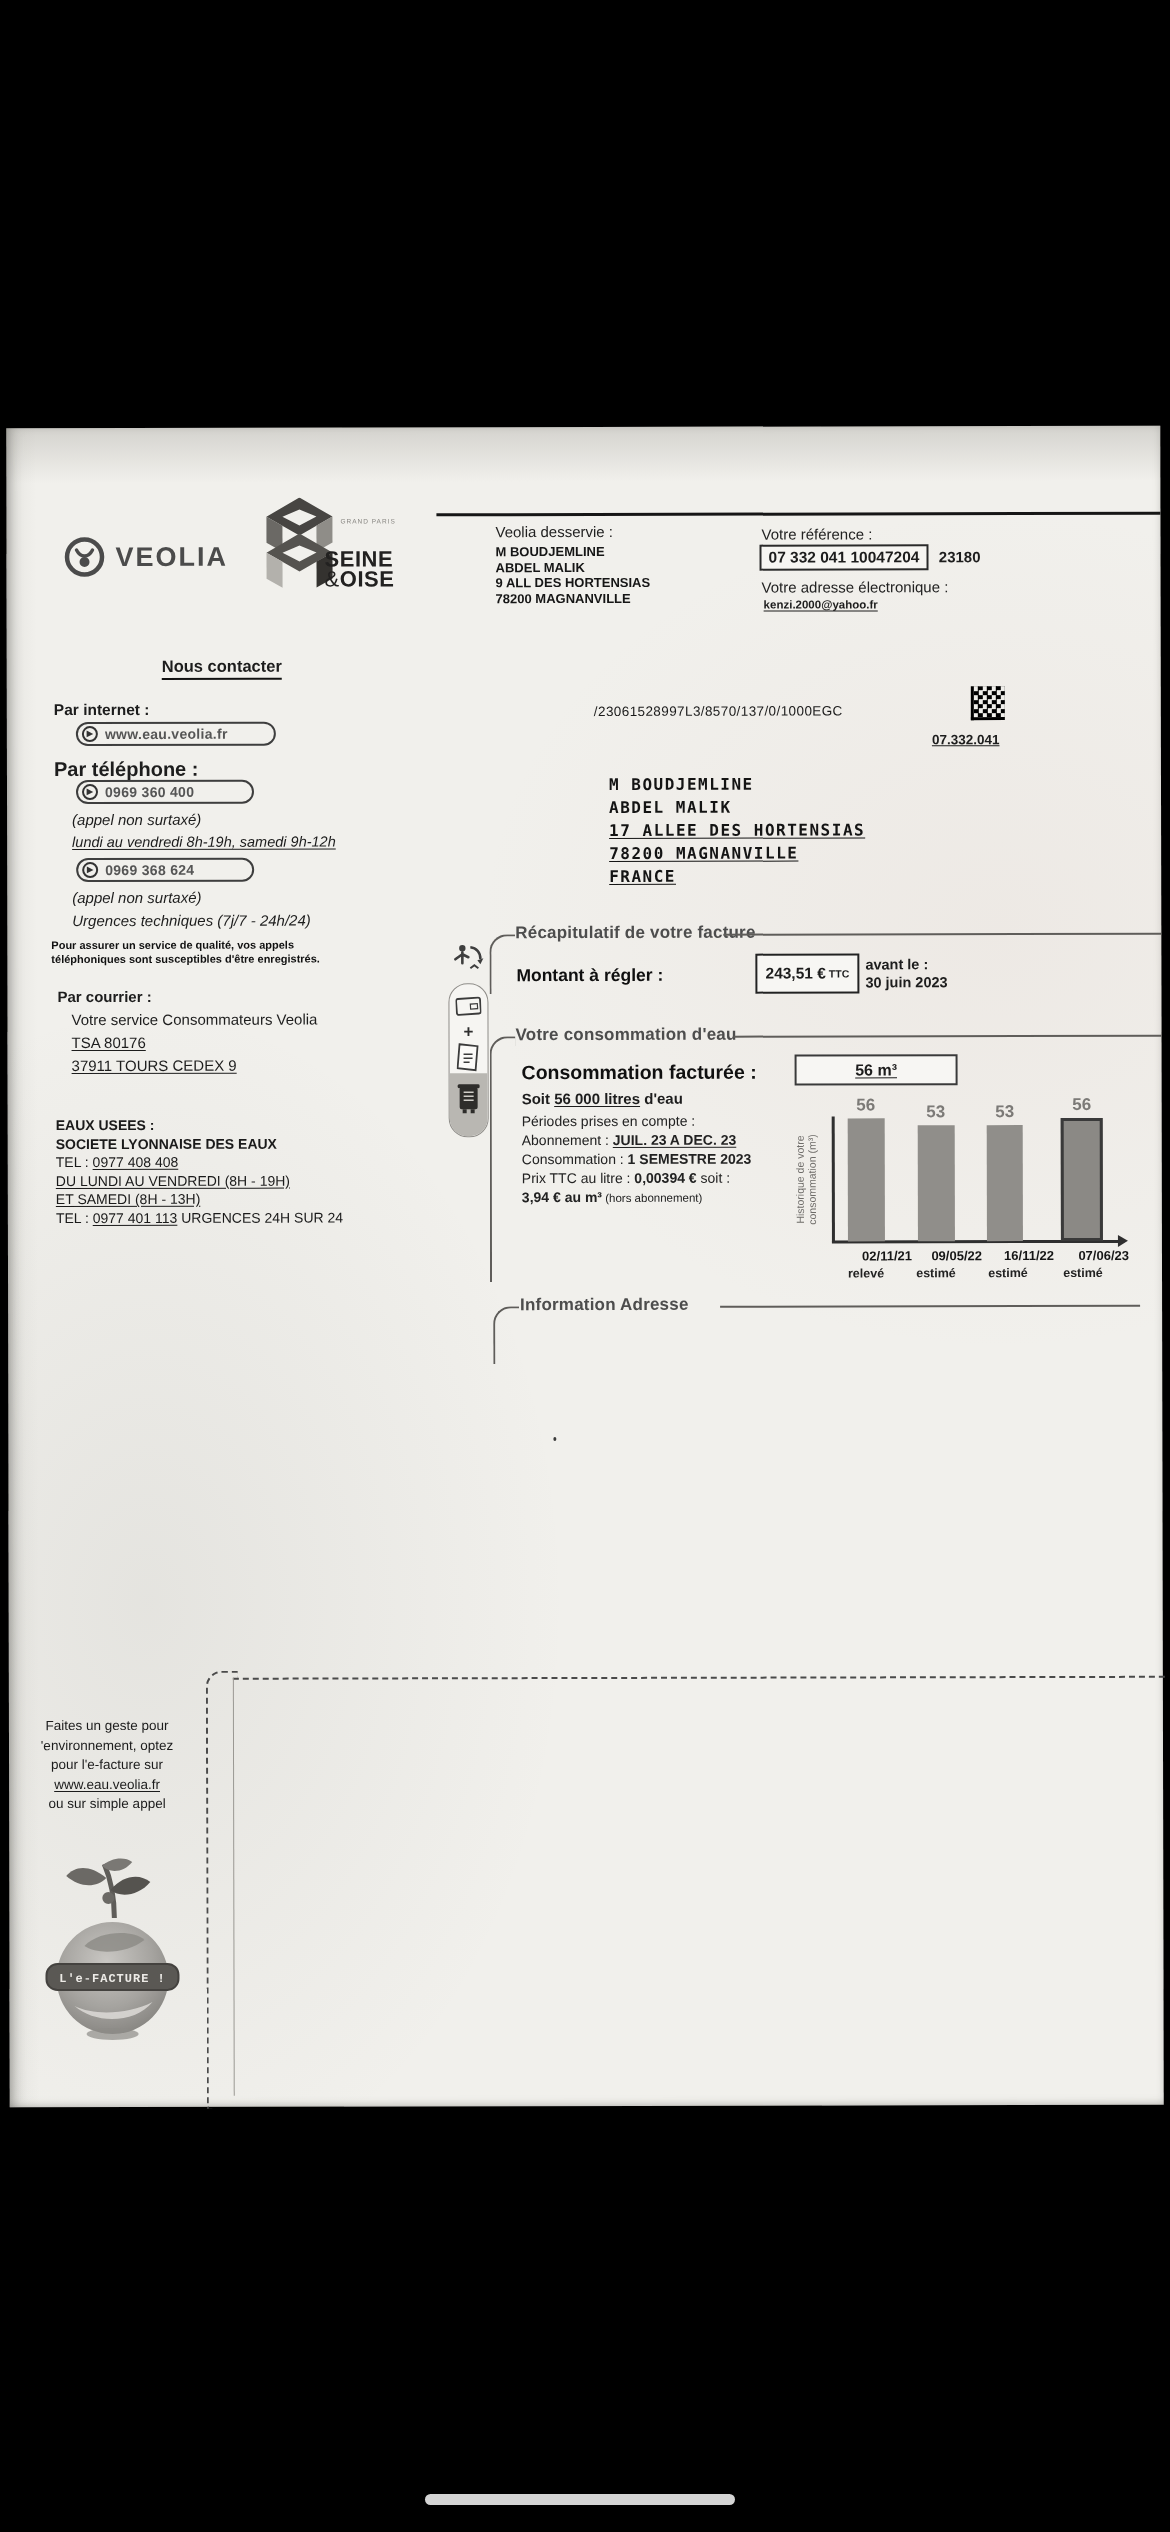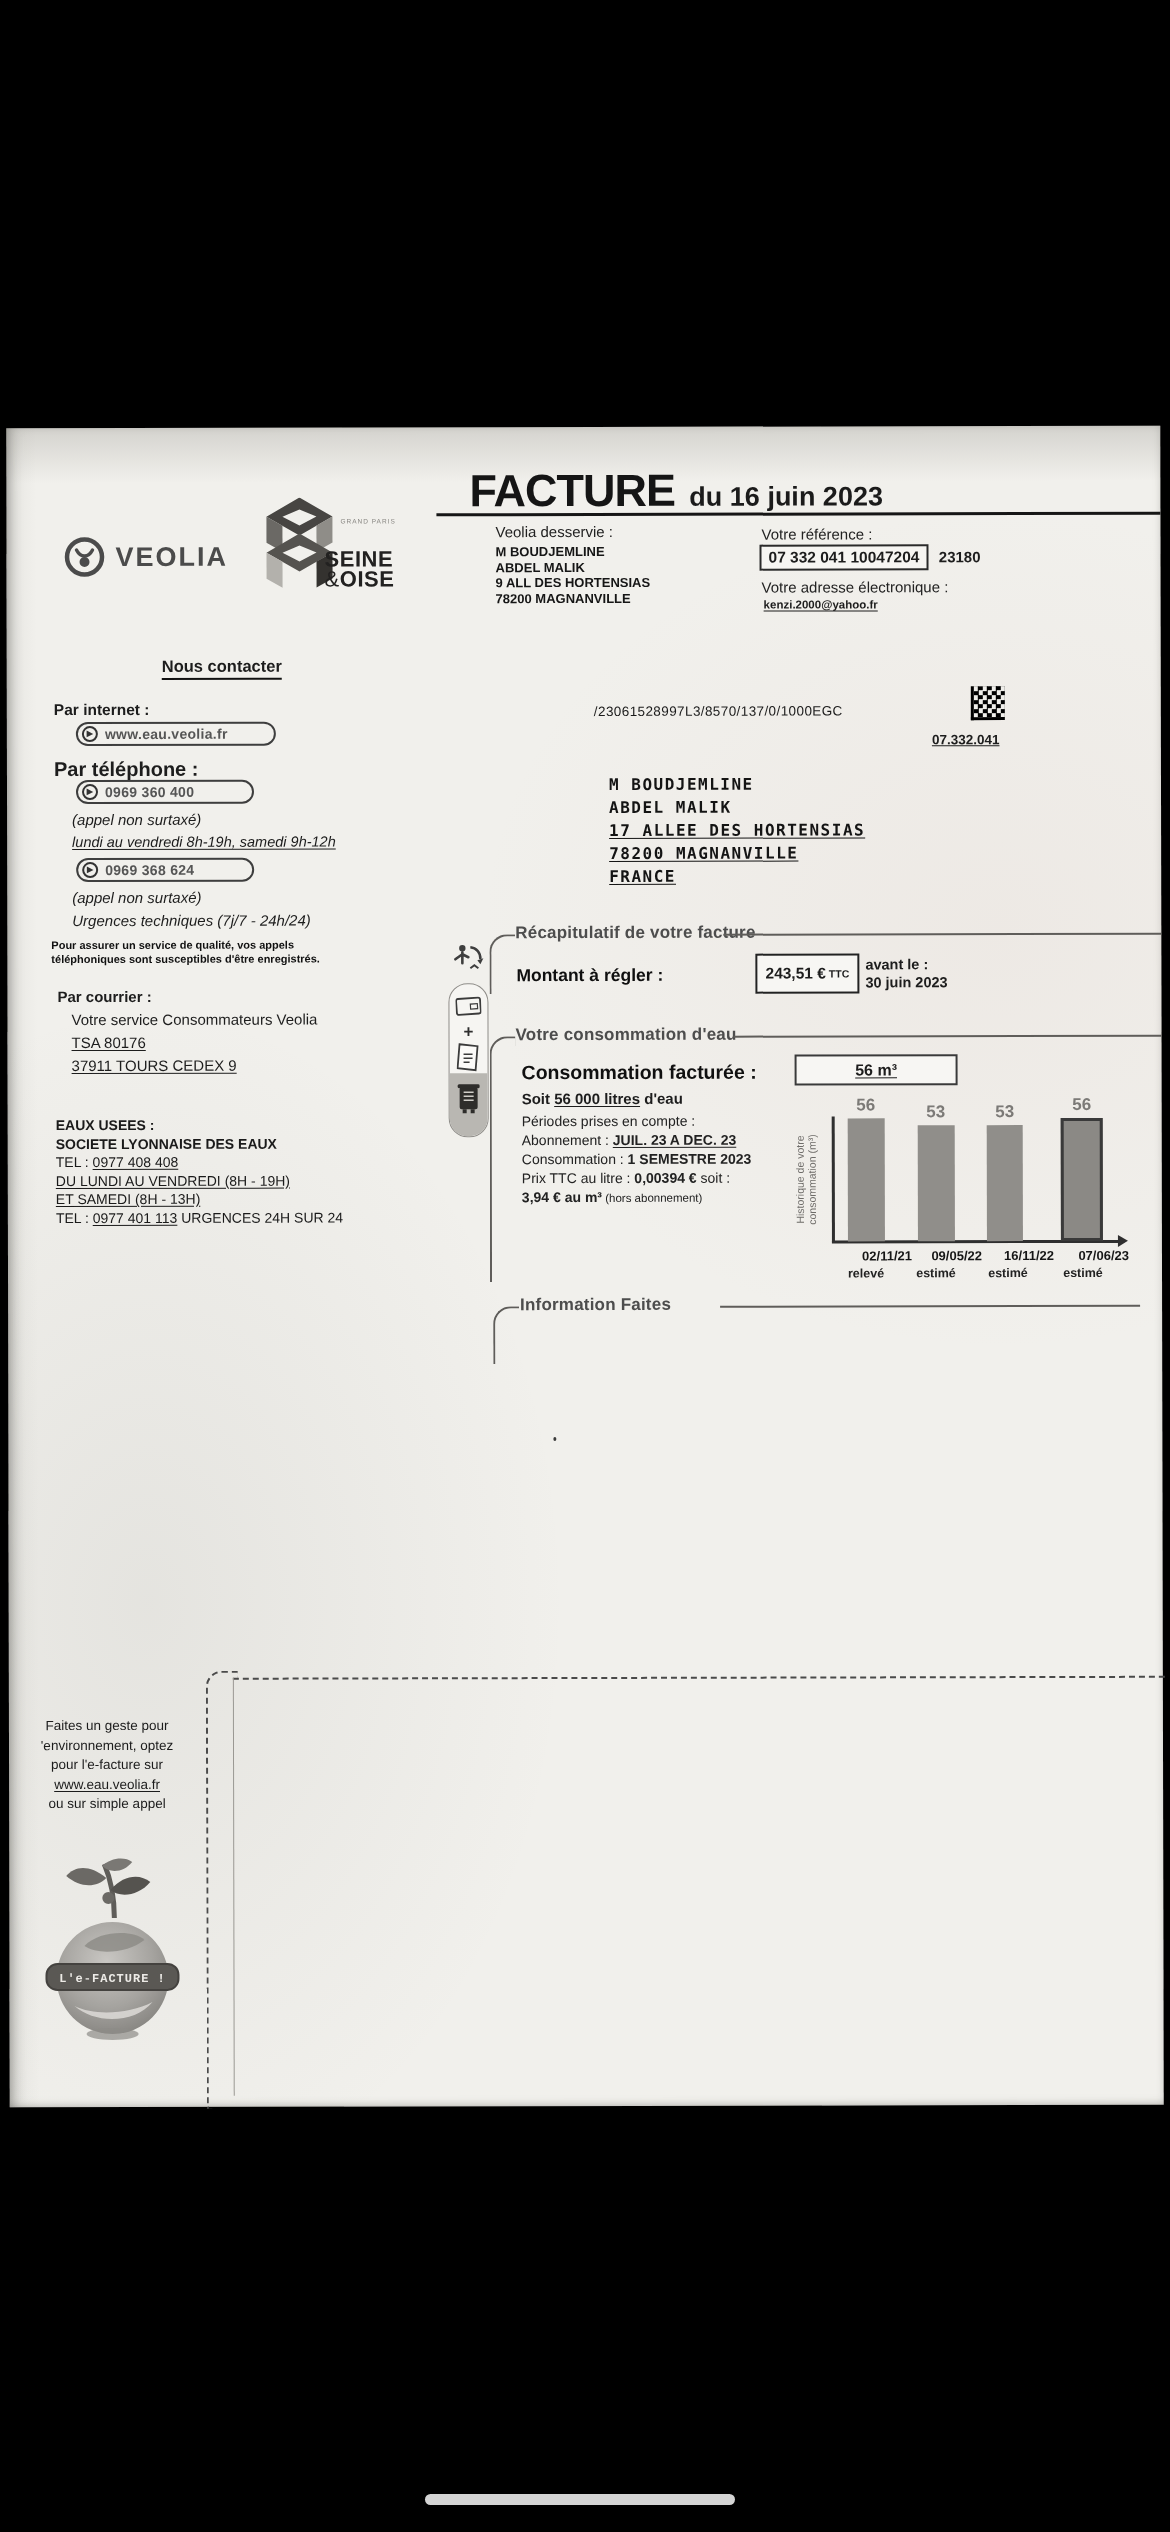--- a/index.html
+++ b/index.html
@@ -47,24 +47,20 @@
   .home-indicator{position:absolute;left:425px;top:2494px;width:310px;height:11px;border-radius:6px;background:#d4d4d4;}
   .small-note{font-size:11px;font-weight:bold;line-height:14px;color:#111;}
   .eaux{font-size:14px;line-height:18.5px;color:#1a1a1a;}
   .dot-line{border-top:2px dashed #4a4a4a;}
 </style>
 </head>
 <body>
 
 <div class="paper">
 
-  <div class="abs" style="left:463px;top:38px;">
-    <span style="font-size:45px;font-weight:bold;letter-spacing:-1px;color:#151515;">FACTURE</span>
-    <span style="font-size:27px;font-weight:600;color:#1b1b1b;margin-left:10px;">du 16 juin 2023</span>
-  </div>
   <div class="abs" style="left:430px;top:86px;width:724px;height:3px;background:#161616;"></div>
 
   <div class="abs" style="left:489px;top:96px;font-size:15px;color:#222;">Veolia desservie :</div>
   <div class="abs" style="left:489px;top:117px;font-size:13px;font-weight:bold;line-height:15.5px;color:#161616;">
     <div>M BOUDJEMLINE</div>
     <div>ABDEL MALIK</div>
     <div>9 ALL DES HORTENSIAS</div>
     <div>78200 MAGNANVILLE</div>
   </div>
 
@@ -243,21 +239,21 @@
   <div class="cat" style="left:812px;top:822px;">02/11/21</div>
   <div class="cat" style="left:882px;top:822px;">09/05/22</div>
   <div class="cat" style="left:954px;top:822px;">16/11/22</div>
   <div class="cat" style="left:1029px;top:822px;">07/06/23</div>
   <div class="catsub" style="left:812px;top:840px;">relevé</div>
   <div class="catsub" style="left:882px;top:840px;">estimé</div>
   <div class="catsub" style="left:954px;top:840px;">estimé</div>
   <div class="catsub" style="left:1029px;top:840px;">estimé</div>
 
   <div class="abs bracket" style="left:485px;top:879px;width:24px;height:56px;"></div>
-  <div class="abs grey-title" style="left:512px;top:868px;">Information Faites</div>
+  <div class="abs grey-title" style="left:512px;top:868px;">Information Adresse</div>
   <div class="abs sec-line" style="left:712px;top:879px;width:420px;"></div>
   <div class="abs" style="left:545px;top:1010px;width:3px;height:4px;background:#3a3a3a;border-radius:50%;"></div>
 
   <div class="abs dot-line" style="left:224px;top:1250px;width:932px;"></div>
   <div class="abs" style="left:224px;top:1250px;width:1px;height:418px;background:#9a9893;"></div>
   <div class="abs" style="left:197px;top:1243px;width:30px;height:436px;border-left:2px dashed #4a4a4a;border-top:2px dashed #4a4a4a;border-top-left-radius:16px;"></div>
 
   <div class="abs" style="left:10px;top:1288px;width:176px;text-align:center;font-size:13.5px;line-height:19.5px;color:#1c1c1c;">
     <div>Faites un geste pour</div>
     <div>'environnement, optez</div>

